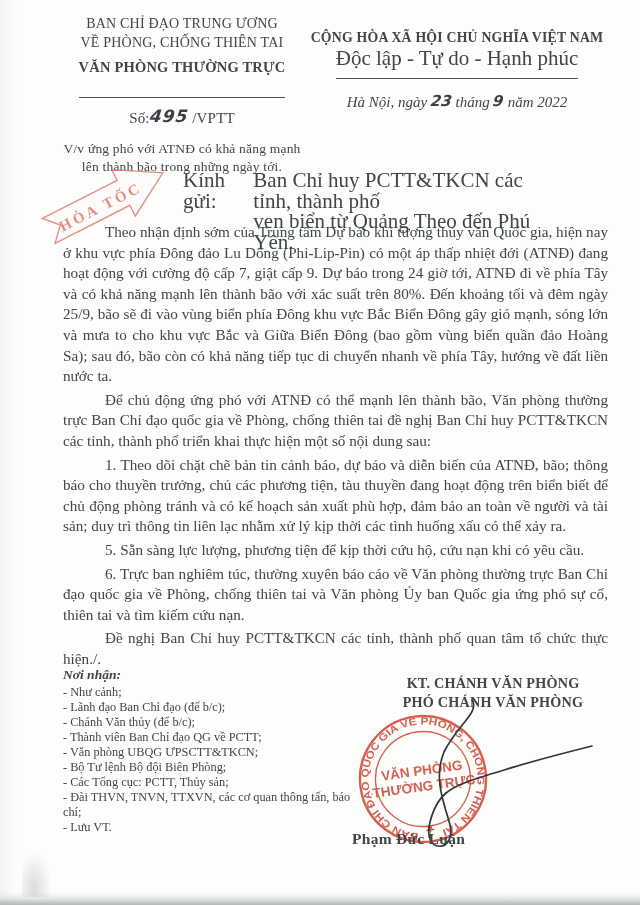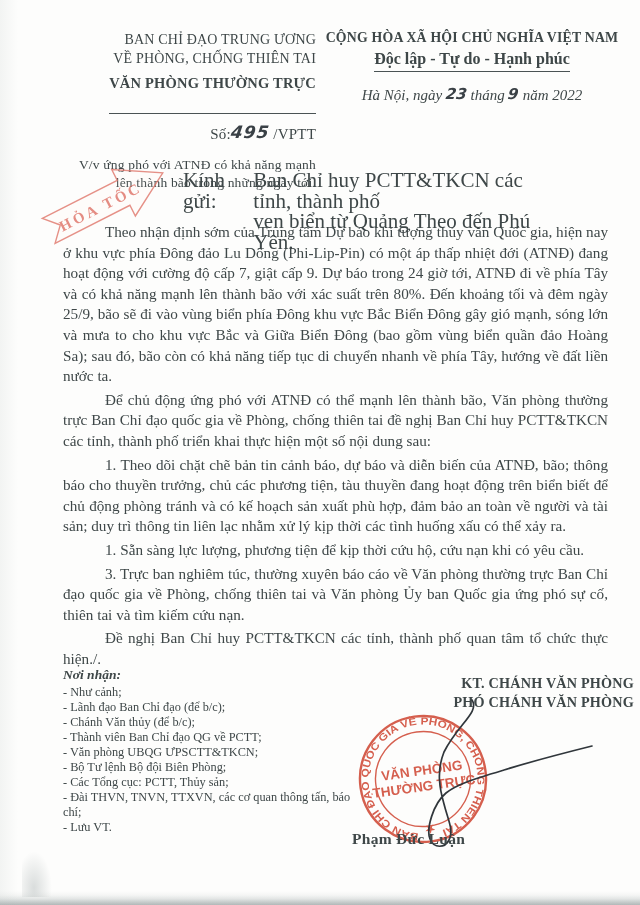--- a/index.html
+++ b/index.html
@@ -14,62 +14,62 @@
   }
   .page-shade {
     position:absolute; inset:0;
     background:
       linear-gradient(90deg, rgba(210,216,214,.25) 0, rgba(255,255,255,0) 18px),
       linear-gradient(0deg, rgba(170,178,178,.45) 0, rgba(190,196,195,.22) 7px, rgba(255,255,255,0) 14px);
     pointer-events:none;
   }
   
   .hdr-left {
-    position:absolute; left:48px; top:30px; width:268px;
-    text-align:right; line-height:19px; font-size:14px;
+    position:absolute; left:48px; top:14px; width:268px;
+    text-align:center; line-height:19px; font-size:14px;
     letter-spacing:.2px;
   }
   .hdr-left .org-sub { font-weight:bold; font-size:14.5px; display:inline-block;
     border-bottom:1.3px solid #4a5354; padding-bottom:20px; margin-top:6px;}
   .doc-number { margin-top:10px; font-size:15px; }
   .handwrite {
     font-family:"DejaVu Sans", sans-serif;
     font-style:italic; font-weight:bold;
     transform:skewX(-8deg); display:inline-block;
     font-size:17px; color:#3a4146; letter-spacing:1px;
     position:relative; top:-1px;
   }
   .subject { margin-top:12px; font-size:13.5px; line-height:17.5px; }
   .hdr-right {
-    position:absolute; left:322px; top:28px; width:300px;
+    position:absolute; left:307px; top:28px; width:300px;
     text-align:center; line-height:19px;
   }
   .hdr-right .national { font-weight:bold; font-size:13.8px; letter-spacing:.2px; }
-  .hdr-right .motto { font-weight:bold; font-size:16px; display:inline-block;
-    border-bottom:1.4px solid #4a5354; padding-bottom:3px; margin-top:2px; }
+  .hdr-right .motto { font-weight:normal; font-size:21px; display:inline-block;
+    border-bottom:1.4px solid #4a5354; padding-bottom:10px; margin-top:2px; }
   .hdr-right .dateline { margin-top:14px; font-style:italic; font-size:15px; }
   .dateline .handwrite { font-size:15px; letter-spacing:0; }
   
   .urgency { position:absolute; left:28px; top:148px; width:160px; height:110px; }
   
   .recipient {
     position:absolute; left:183px; top:170px; width:360px;
     font-size:21px; line-height:20.5px; display:flex; gap:12px;
   }
   
   .body-text {
     position:absolute; left:63px; top:222px; width:545px;
     font-size:15.2px; line-height:20.6px; text-align:justify;
   }
   .body-text p { text-indent:42px; margin-bottom:3px; }
   
   .footer-left { position:absolute; left:63px; top:667px; width:300px; }
   .footer-left .nn-head { font-weight:bold; font-style:italic; font-size:13.5px; margin-bottom:2px; }
   .footer-left ul { list-style:none; font-size:12.3px; line-height:15px; }
-  .footer-right { position:absolute; left:352px; top:674px; width:282px; text-align:right; }
+  .footer-right { position:absolute; left:352px; top:674px; width:282px; text-align:center; }
   .footer-right .title { font-weight:bold; font-size:14.2px; line-height:18.5px; letter-spacing:.2px; }
   .signer-name { position:absolute; left:352px; top:830px; width:282px; text-align:left;
     font-weight:bold; font-size:15.5px; letter-spacing:.3px; }
   .seal { position:absolute; left:352px; top:708px; width:142px; height:142px; }
   .signature { position:absolute; left:330px; top:682px; width:300px; height:190px; }
   .bottom-smudge {
     position:absolute; left:0; bottom:0; width:640px; height:10px;
     background:linear-gradient(0deg, rgba(140,150,150,.5), rgba(180,188,188,.18) 60%, transparent);
   }
   .corner-smudge {
@@ -122,22 +122,22 @@
   <div>
     <div>Ban Chỉ huy PCTT&amp;TKCN các tỉnh, thành phố</div>
     <div>ven biển từ Quảng Theo đến Phú Yên.</div>
   </div>
 </div>
 
 <div class="body-text">
   <p>Theo nhận định sớm của Trung tâm Dự báo khí tượng thủy văn Quốc gia, hiện nay ở khu vực phía Đông đảo Lu Dông (Phi-Lip-Pin) có một áp thấp nhiệt đới (ATNĐ) đang hoạt động với cường độ cấp 7, giật cấp 9. Dự báo trong 24 giờ tới, ATNĐ đi về phía Tây và có khả năng mạnh lên thành bão với xác suất trên 80%. Đến khoảng tối và đêm ngày 25/9, bão sẽ đi vào vùng biển phía Đông khu vực Bắc Biển Đông gây gió mạnh, sóng lớn và mưa to cho khu vực Bắc và Giữa Biển Đông (bao gồm vùng biển quần đảo Hoàng Sa); sau đó, bão còn có khả năng tiếp tục di chuyển nhanh về phía Tây, hướng về đất liền nước ta.</p>
   <p>Để chủ động ứng phó với ATNĐ có thể mạnh lên thành bão, Văn phòng thường trực Ban Chỉ đạo quốc gia về Phòng, chống thiên tai đề nghị Ban Chỉ huy PCTT&amp;TKCN các tỉnh, thành phố triển khai thực hiện một số nội dung sau:</p>
   <p>1. Theo dõi chặt chẽ bản tin cảnh báo, dự báo và diễn biến của ATNĐ, bão; thông báo cho thuyền trưởng, chủ các phương tiện, tàu thuyền đang hoạt động trên biển biết để chủ động phòng tránh và có kế hoạch sản xuất phù hợp, đảm bảo an toàn về người và tài sản; duy trì thông tin liên lạc nhằm xử lý kịp thời các tình huống xấu có thể xảy ra.</p>
-  <p>1. Sẵn sàng lực lượng, phương tiện để kịp thời cứu hộ, cứu nạn khi có yêu cầu.</p>
-  <p>3. Trực ban nghiêm túc, thường xuyên báo cáo về Văn phòng thường trực Ban Chỉ đạo quốc gia về Phòng, chống thiên tai và Văn phòng Ủy ban Quốc gia ứng phó sự cố, thiên tai và tìm kiếm cứu nạn.</p>
+  <p>5. Sẵn sàng lực lượng, phương tiện để kịp thời cứu hộ, cứu nạn khi có yêu cầu.</p>
+  <p>6. Trực ban nghiêm túc, thường xuyên báo cáo về Văn phòng thường trực Ban Chỉ đạo quốc gia về Phòng, chống thiên tai và Văn phòng Ủy ban Quốc gia ứng phó sự cố, thiên tai và tìm kiếm cứu nạn.</p>
   <p>Đề nghị Ban Chỉ huy PCTT&amp;TKCN các tỉnh, thành phố quan tâm tổ chức thực hiện./.</p>
 </div>
 
 <div class="footer-left">
   <div class="nn-head">Nơi nhận:</div>
   <ul>
     <li>- Như cảnh;</li>
     <li>- Lãnh đạo Ban Chỉ đạo (để b/c);</li>
     <li>- Chánh Văn thủy (để b/c);</li>
     <li>- Thành viên Ban Chỉ đạo QG về PCTT;</li>

